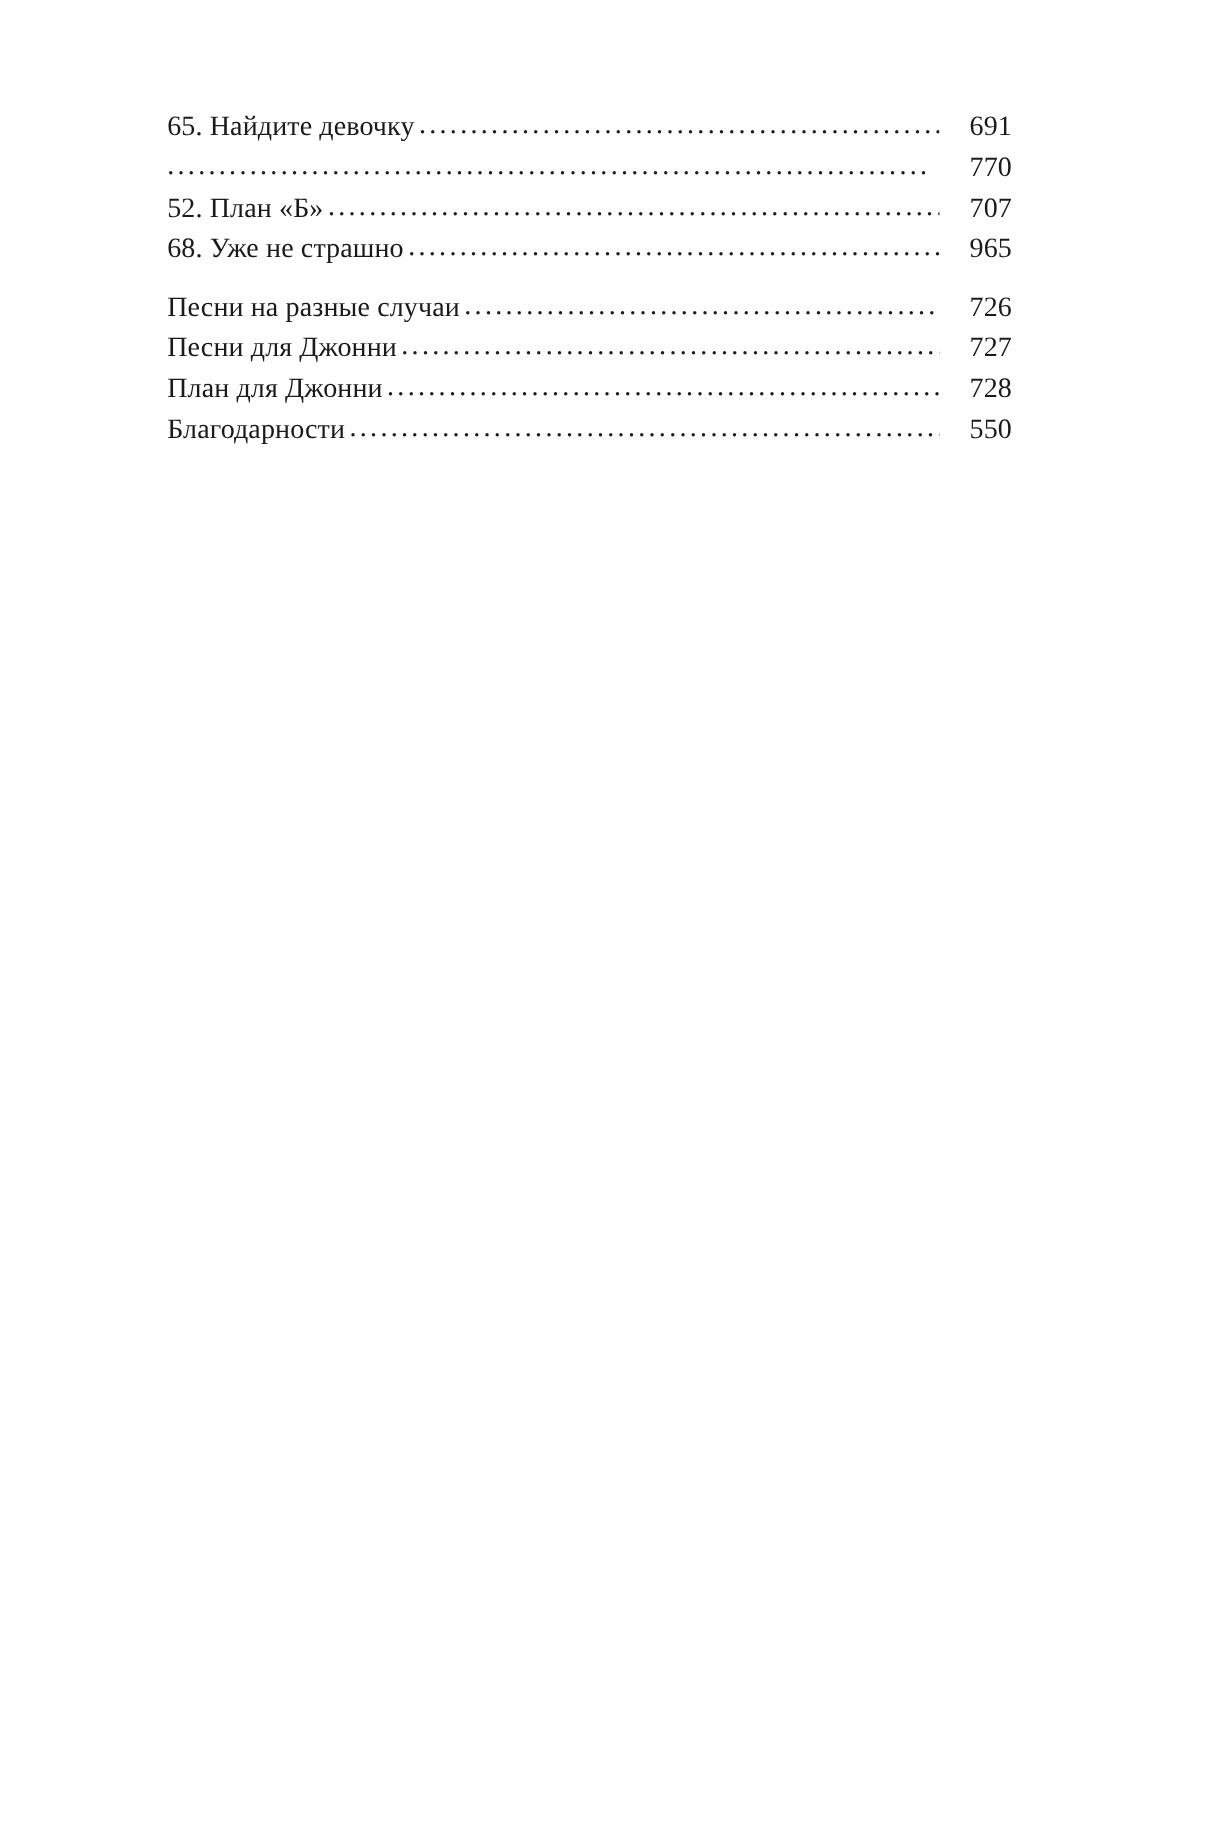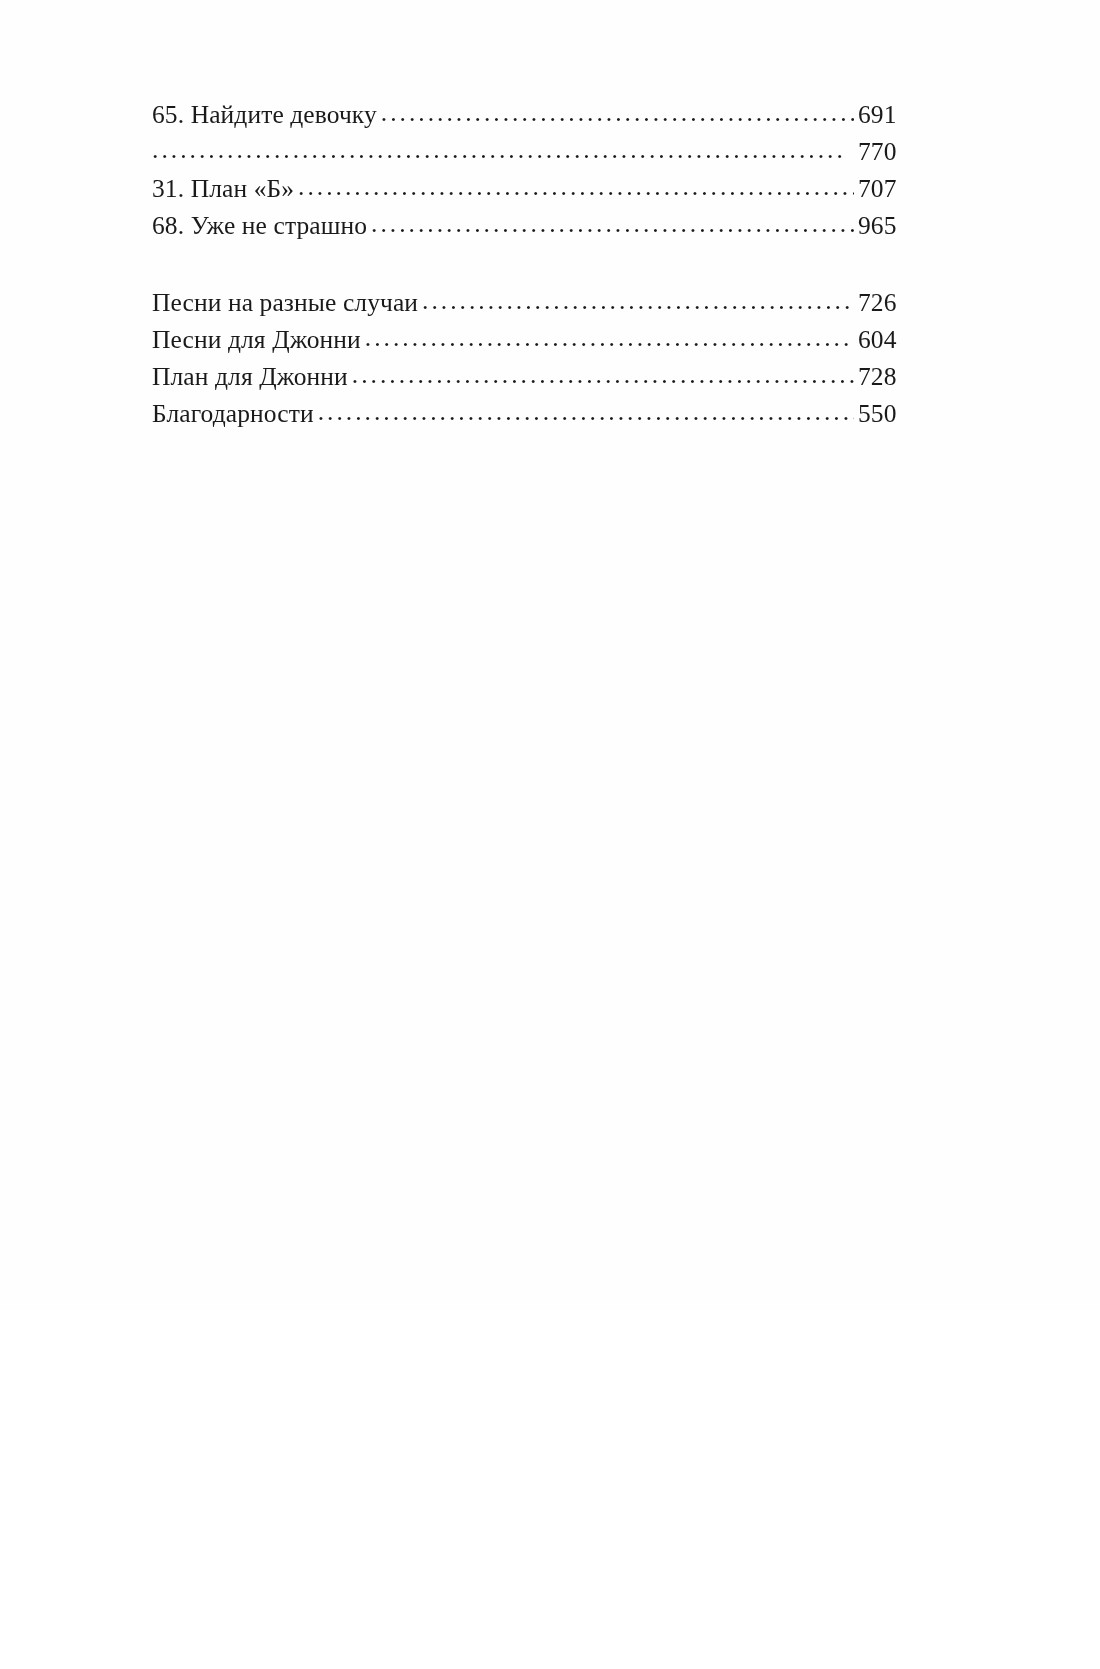--- a/index.html
+++ b/index.html
@@ -27,21 +27,21 @@
     position: absolute;
     left: 152px;
     top: 96px;
     width: 768px;
   }
   .toc-group {
     margin: 0;
     padding: 0;
   }
   .toc-group + .toc-group {
-    margin-top: 40px;
+    margin-top: 16px;
   }
   .toc-entry {
     display: flex;
     align-items: baseline;
     width: 100%;
     font-size: 25.5px;
     line-height: 37px;
     letter-spacing: 0.1px;
     white-space: nowrap;
   }
@@ -56,20 +56,21 @@
     font-size: 25.5px;
     letter-spacing: 3.0px;
     color: #1a1a1a;
     position: relative;
     top: -2px;
     margin: 0 2px 0 0;
     text-align: left;
   }
   .toc-page {
     flex: 0 0 auto;
+    text-align: right;
     min-width: 62px;
     padding-left: 2px;
   }
 </style>
 </head>
 <body>
 
 <div class="page">
   <div class="toc">
 
@@ -77,41 +78,41 @@
       <div class="toc-entry">
         <span class="toc-title">65. Найдите девочку</span>
         <span class="toc-dots">..........................................................................</span>
         <span class="toc-page">691</span>
       </div>
       <div class="toc-entry">
         <span class="toc-dots">..........................................................................</span>
         <span class="toc-page">770</span>
       </div>
       <div class="toc-entry">
-        <span class="toc-title">31. План «Б»</span>
+        <span class="toc-title">52. План «Б»</span>
         <span class="toc-dots">..........................................................................</span>
         <span class="toc-page">707</span>
       </div>
       <div class="toc-entry">
         <span class="toc-title">68. Уже не страшно</span>
         <span class="toc-dots">..........................................................................</span>
         <span class="toc-page">965</span>
       </div>
     </div>
 
     <div class="toc-group">
       <div class="toc-entry">
         <span class="toc-title">Песни на разные случаи</span>
         <span class="toc-dots">..........................................................................</span>
         <span class="toc-page">726</span>
       </div>
       <div class="toc-entry">
         <span class="toc-title">Песни для Джонни</span>
         <span class="toc-dots">..........................................................................</span>
-        <span class="toc-page">604</span>
+        <span class="toc-page">727</span>
       </div>
       <div class="toc-entry">
         <span class="toc-title">План для Джонни</span>
         <span class="toc-dots">..........................................................................</span>
         <span class="toc-page">728</span>
       </div>
       <div class="toc-entry">
         <span class="toc-title">Благодарности</span>
         <span class="toc-dots">..........................................................................</span>
         <span class="toc-page">550</span>

